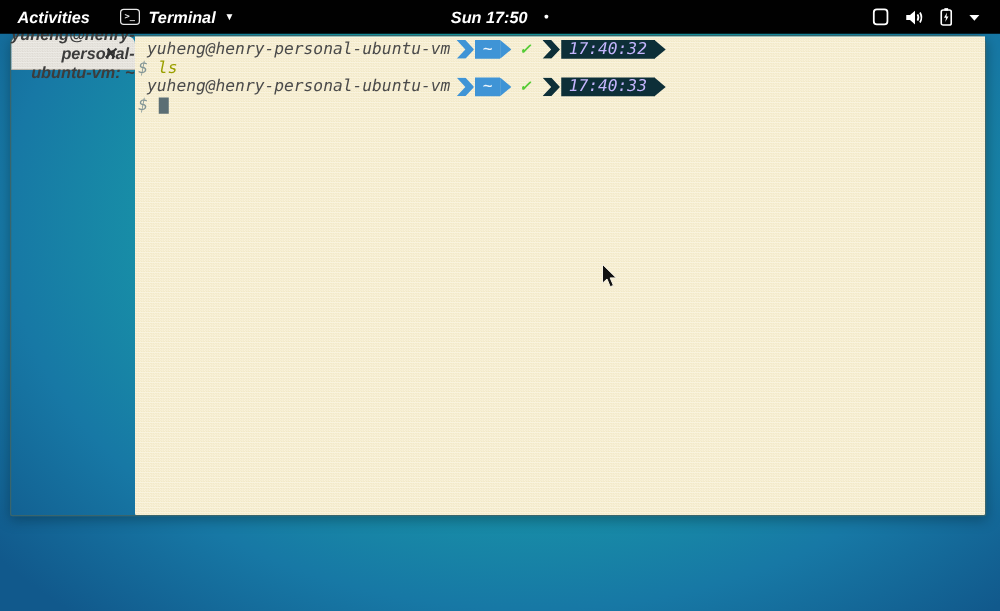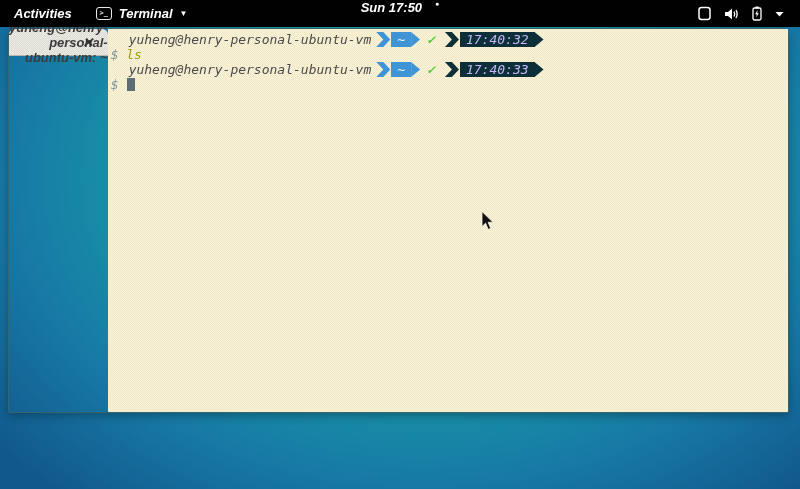--- a/index.html
+++ b/index.html
@@ -20,21 +20,21 @@
   .app-menu { display:flex; align-items:center; gap:7px; padding:0 10px; height:100%; font-weight:bold; }
   .app-menu .term-icon {
     width:16px; height:13px; border:1.4px solid #e8e8e8; border-radius:3px;
     display:flex; align-items:center; justify-content:center;
     font-family:"DejaVu Sans Mono", monospace; font-size:7px; font-weight:bold; line-height:1;
     color:#e8e8e8; letter-spacing:0;
   }
   .caret { font-size:8px; line-height:1; margin-top:1px; }
   .clock-area {
     position:absolute; left:50%; top:0; transform:translateX(-50%);
-    height:27px; display:flex; gap:13px; font-weight:bold;
+    height:27px; display:flex; align-items:center; gap:13px; font-weight:bold;
   }
   .notif-dot { font-size:7px; line-height:1; }
   .status-area {
     position:absolute; right:6px; top:0; height:27px;
     display:flex; align-items:center; gap:13px; padding:0 10px;
   }
   .status-area svg { display:block; }
   
   .window {
     position:absolute; left:8px; top:28px; width:781px; height:385px;
@@ -63,21 +63,21 @@
     background-image:conic-gradient(rgba(230,214,156,.4) 25%, transparent 0 50%, rgba(230,214,156,.4) 0 75%, transparent 0);
     background-size:2px 2px;
     border-radius:0 0 1px 1px;
     font-family:"DejaVu Sans Mono", monospace; font-size:13px; line-height:15px;
     color:#4a4a4a; padding-top:3px; overflow:hidden; position:relative;
   }
   .tline { display:flex; align-items:stretch; height:15px; white-space:pre; }
   .pad-prompt { padding-left:10px; }
   .pad-cmd { padding-left:3px; }
   .pad-list { padding-left:2px; }
-  .user-host { color:#4a4a4a;margin-left:11px; }
+  .user-host { color:#4a4a4a; }
   .pl-chevron {
     width:14px; margin-left:5px; margin-right:1px;
     clip-path:polygon(0 0, calc(100% - 7px) 0, 100% 50%, calc(100% - 7px) 100%, 0 100%, 7px 50%);
   }
   .pl-body { padding:0 6px; color:#eef6fb; }
   .pl-tip { width:9px; clip-path:polygon(0 0, 100% 50%, 0 100%); }
   .blue { background:#3f94d6; }
   .dark { background:#0d2f38; }
   .dark-text { color:#c4b5fd; }
   .check { color:#55cb35; font-weight:bold; padding:0 5px 0 7px; }

